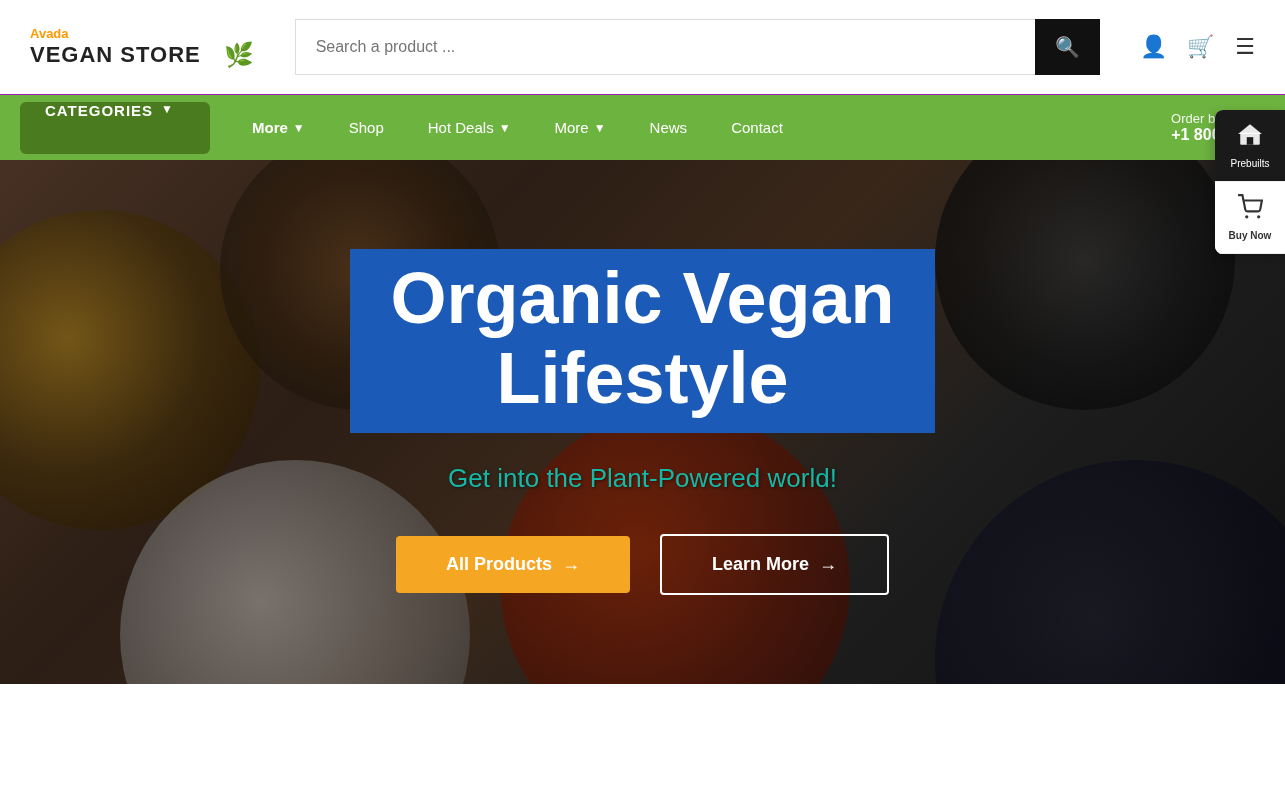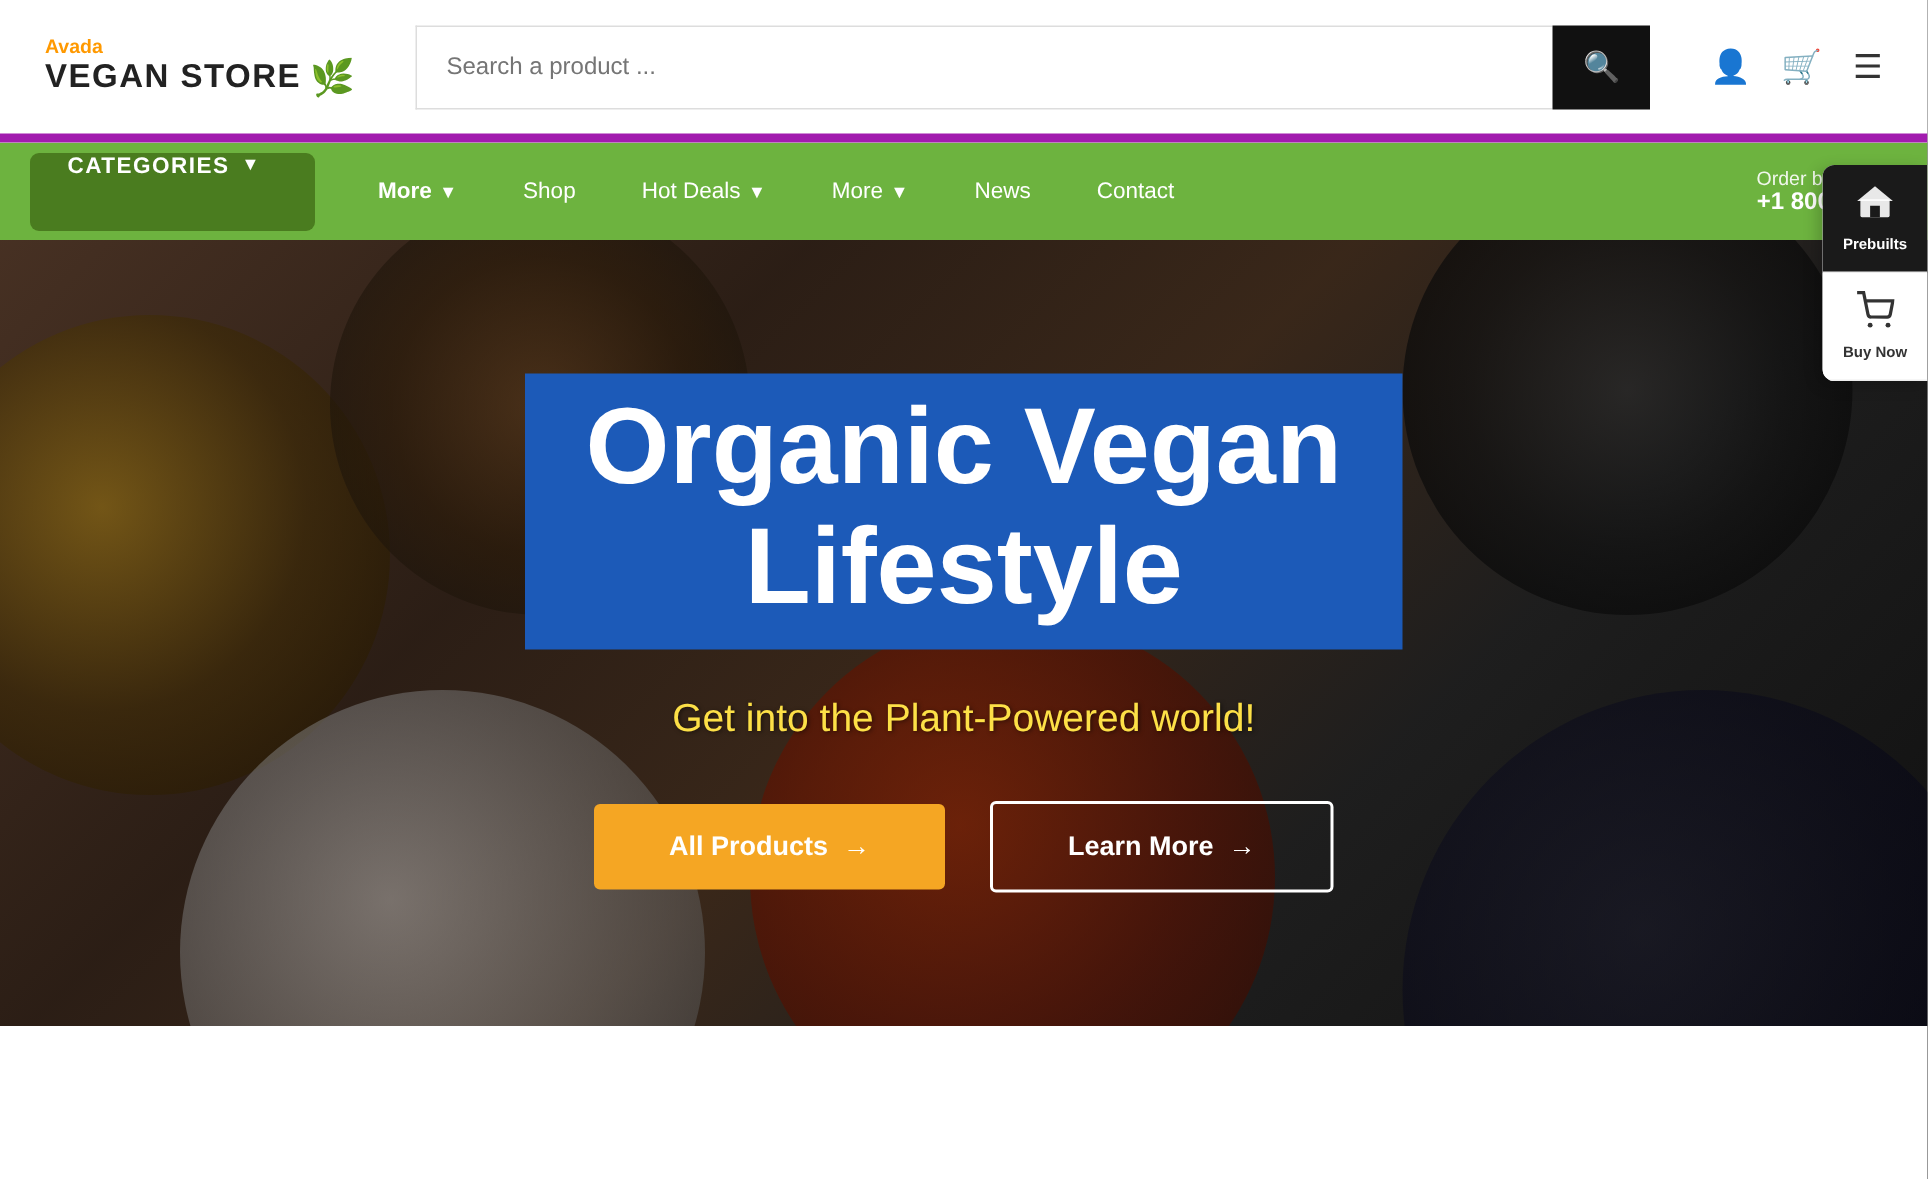--- a/index.html
+++ b/index.html
@@ -5,38 +5,38 @@
     * { margin: 0; padding: 0; box-sizing: border-box; }
     body { font-family: 'Arial', sans-serif; width: 1285px; height: 786px; overflow: hidden; position: relative; }
 
     
     .header {
       display: flex;
       align-items: center;
       background: #fff;
       height: 95px;
       padding: 0 30px;
-      border-bottom: 6px solid #a21caf;
+      border-bottom: 1px solid #a21caf;
       position: relative;
       z-index: 100;
     }
     .logo-area {
       display: flex;
       flex-direction: column;
       min-width: 200px;
     }
     .logo-top {
       color: #f90;
       font-size: 13px;
       font-weight: 600;
     }
     .logo-bottom {
       display: flex;
-      align-items: flex-start;
-      gap: 6px;
+      align-items: center;
+      gap: 24px;
     }
     .logo-text {
       font-size: 22px;
       font-weight: 900;
       color: #222;
       letter-spacing: 1px;
     }
     .leaf-icon {
       font-size: 24px;
     }
@@ -239,21 +239,21 @@
       display: inline-block;
     }
     .hero-title {
       color: #fff;
       font-size: 72px;
       font-weight: 900;
       line-height: 1.1;
       font-family: Arial, sans-serif;
     }
     .hero-subtitle {
-      color: #fde047;
+      color: #14b8a6;
       font-size: 26px;
       font-weight: 400;
       margin: 20px 0 40px;
       text-shadow: 1px 1px 3px rgba(0,0,0,0.5);
     }
     .hero-buttons {
       display: flex;
       gap: 30px;
       align-items: center;
     }
@@ -309,21 +309,21 @@
     }
     .prebuilts-btn.active {
       background: #1a1a1a;
       color: #fff;
     }
     .prebuilts-icon {
       font-size: 22px;
     }
     .prebuilts-label {
       font-size: 10px;
-      font-weight: 700;
+      font-weight: 400;
       text-align: right;
       color: #333;
     }
     .prebuilts-btn.active .prebuilts-label {
       color: #fff;
     }
     .buynow-label {
       font-size: 10px;
       font-weight: 600;
       color: #333;

